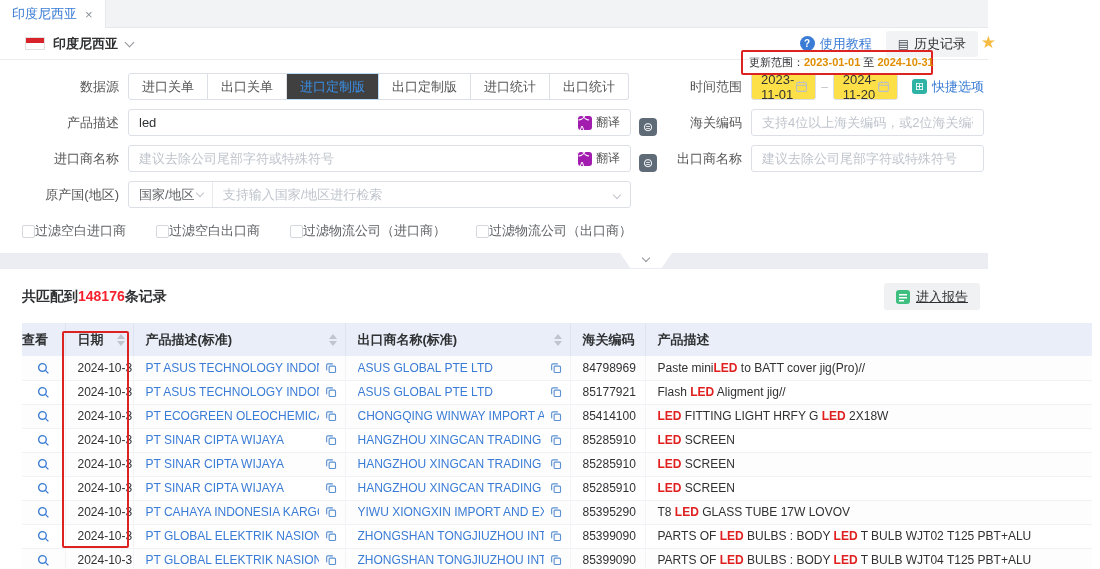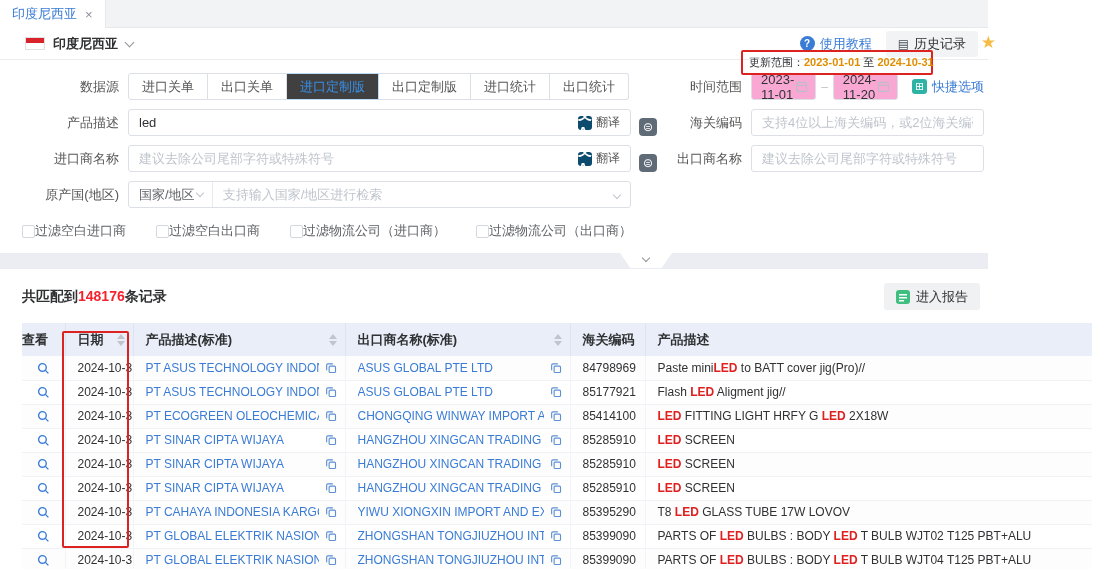--- a/index.html
+++ b/index.html
@@ -44,27 +44,27 @@
   .seg:last-child { border-radius:0 3px 3px 0; }
   .seg.active { background:#404040; color:#3a8ee6; border-color:#bcdcf5; }
 
   .inputwrap { height:27px; border:1px solid #dcdfe6; border-radius:3px; background:#fff;
     display:flex; align-items:center; flex:1; overflow:hidden; }
   .inputwrap input { border:none; outline:none; flex:1; height:100%; padding:0 10px; font-size:13px; color:#303133;
     font-family:inherit; background:transparent; min-width:0; }
   .inputwrap input::placeholder { color:#bfc4cc; }
   .suffix-translate { display:flex; align-items:center; gap:4px; padding:0 10px 0 6px; font-size:12px; color:#555;
     cursor:pointer; flex:none; }
-  .trans-ic { width:14px; height:14px; border-radius:3px; background:#0c4a6e; color:#fff; font-size:14px;
-    display:flex; align-items:center; justify-content:center;font-weight:bold; }
+  .trans-ic { width:14px; height:14px; border-radius:3px; background:#a21caf; color:#fff; font-size:12px;
+    display:flex; align-items:center; justify-content:center; }
   .circle-ic { width:18px; height:18px; margin-left:8px; border-radius:4px; background:#5f6b77; color:#fff;
     font-size:12px; line-height:18px; text-align:center; flex:none; cursor:pointer; }
 
   .datebox { height:27px; width:100px; border:1px solid #dcdfe6; border-radius:3px; display:flex; align-items:center;
-    padding:0 7px 0 9px; font-size:13px; color:#303133; background:#f9a8d4; }
+    padding:0 7px 0 9px; font-size:13px; color:#303133; background:#fde047; }
   .datebox .dtxt { flex:1; }
   .datesep { margin:0 5px; color:#c0c4cc; font-size:12px; }
   .quick { display:flex; align-items:center; gap:5px; margin-left:14px; font-size:13px; color:#3a7cd5; cursor:pointer; white-space:nowrap; }
   .quick-ic { width:15px; height:15px; border-radius:3px; background:#2fb3a4; color:#fff; font-size:11px; line-height:15px; text-align:center; }
 
   .origin-select { display:flex; align-items:center; padding:0 9px 0 10px; font-size:13px; color:#606266;
     border-right:1px solid #e8eaee; height:100%; flex:none; gap:2px; cursor:pointer; }
   .chev-sm { display:inline-block; width:6px; height:6px; border-right:1.3px solid #c0c4cc; border-bottom:1.3px solid #c0c4cc;
     transform:rotate(45deg); margin-top:-3px; }
   .origin-chev { margin:0 10px 0 6px; }
@@ -77,21 +77,21 @@
   .notch { position:absolute; left:620px; top:0; width:52px; height:15px; background:#fff;
     clip-path:polygon(0 0,100% 0,80% 100%,20% 100%); display:flex; align-items:flex-start; justify-content:center; cursor:pointer; }
   .notch .chev-sm { border-color:#909399; margin-top:2px; }
 
   
   .results { padding-top:14px; position:relative; }
   .countrow { display:flex; align-items:center; padding:0 8px 0 22px; height:27px; }
   .counttext { font-size:14px; color:#303133; font-weight:bold; }
   .countnum { color:#f5222d; margin:0 0; }
   .reportbtn { margin-left:auto; height:27px; background:#f0f1f3; border-radius:3px; padding:11px 12px;
-    display:flex; align-items:center; gap:6px; font-size:13px; color:#303133; cursor:pointer; }
+    display:flex; align-items:center; gap:6px; font-size:13px; color:#303133; cursor:pointer;text-decoration:underline; }
   .report-ic { width:14px; height:14px; border-radius:3px; background:#3fbf7f;
     background-image:linear-gradient(#fff 0 0),linear-gradient(#fff 0 0),linear-gradient(#fff 0 0);
     background-size:8px 1.5px,8px 1.5px,5px 1.5px; background-position:3px 4px,3px 7px,3px 10px; background-repeat:no-repeat; }
 
   table.grid { border-collapse:collapse; margin:13px 8px 0 22px; width:1070px; table-layout:fixed; font-size:12px; }
   .grid col.c-view { width:43px; } .grid col.c-date { width:68px; } .grid col.c-imp { width:212px; }
   .grid col.c-exp { width:225px; } .grid col.c-hs { width:75px; } .grid col.c-desc { width:auto; }
   .grid thead th { background:#e9eef8; height:33px; font-size:13px; color:#303133; text-align:left;
     padding:0 8px 0 12px; font-weight:bold; border-right:1px solid #dde3f0; white-space:nowrap; }
   .grid thead th:last-child { border-right:none; }

